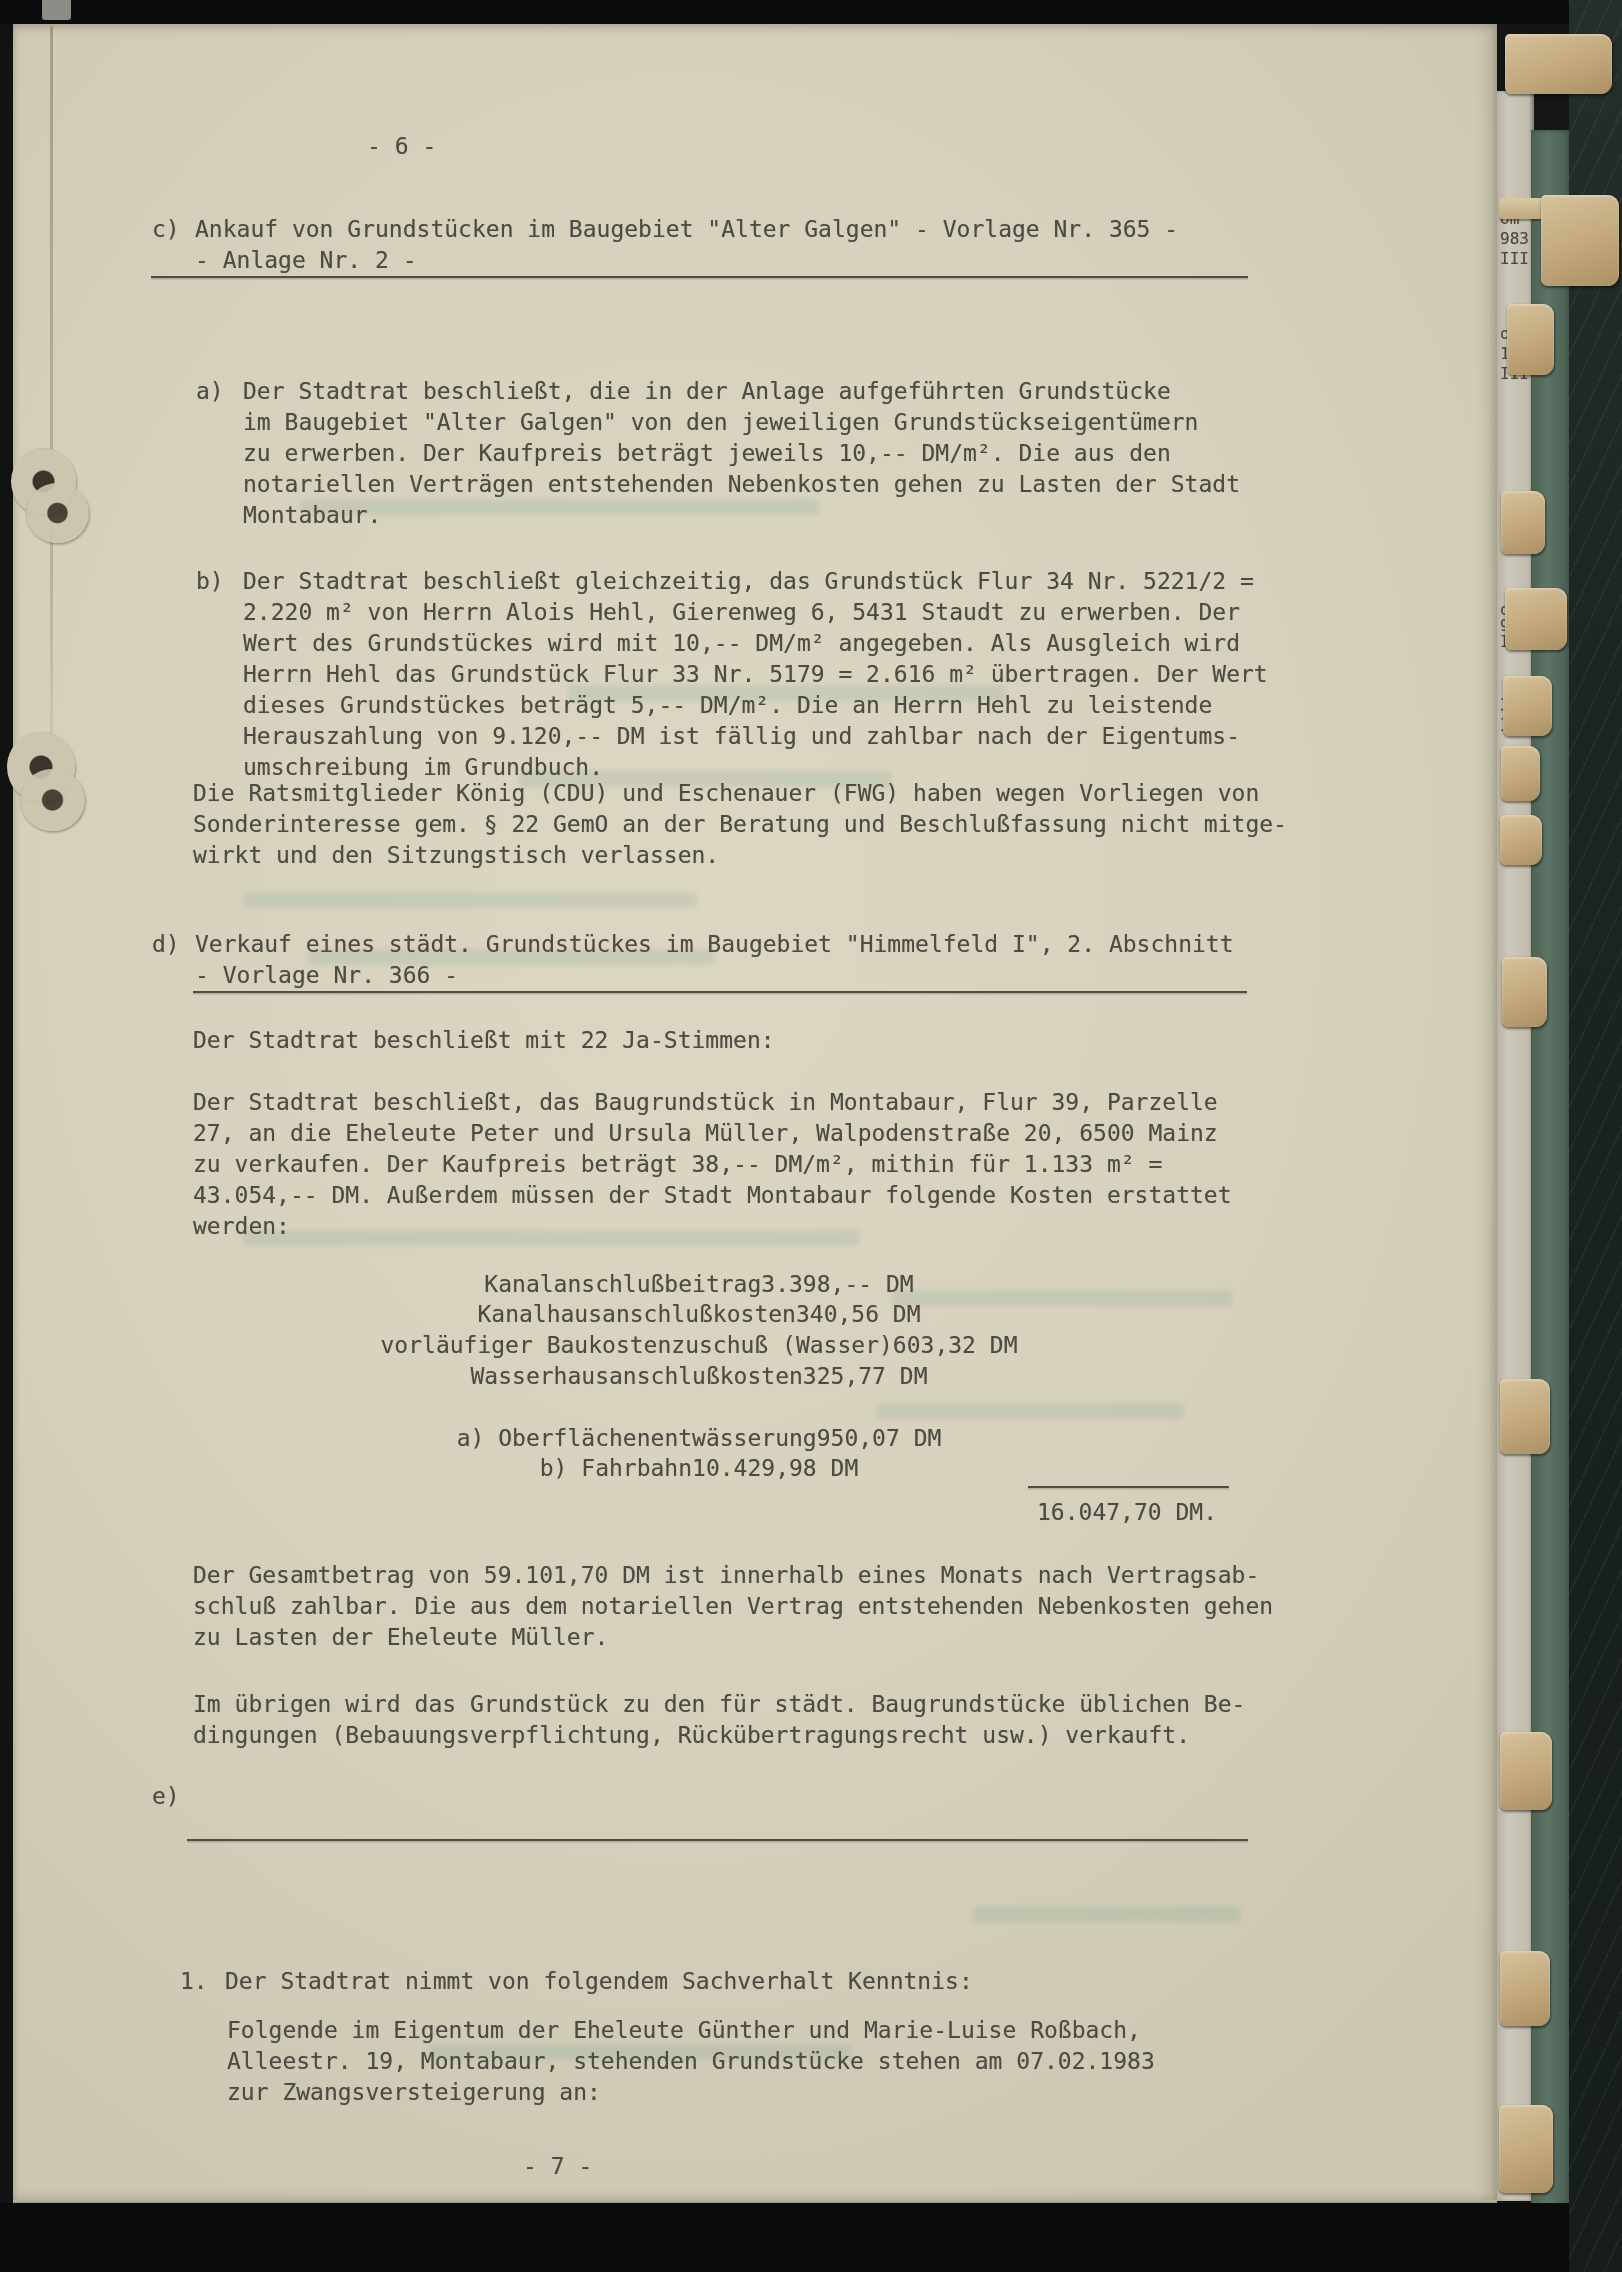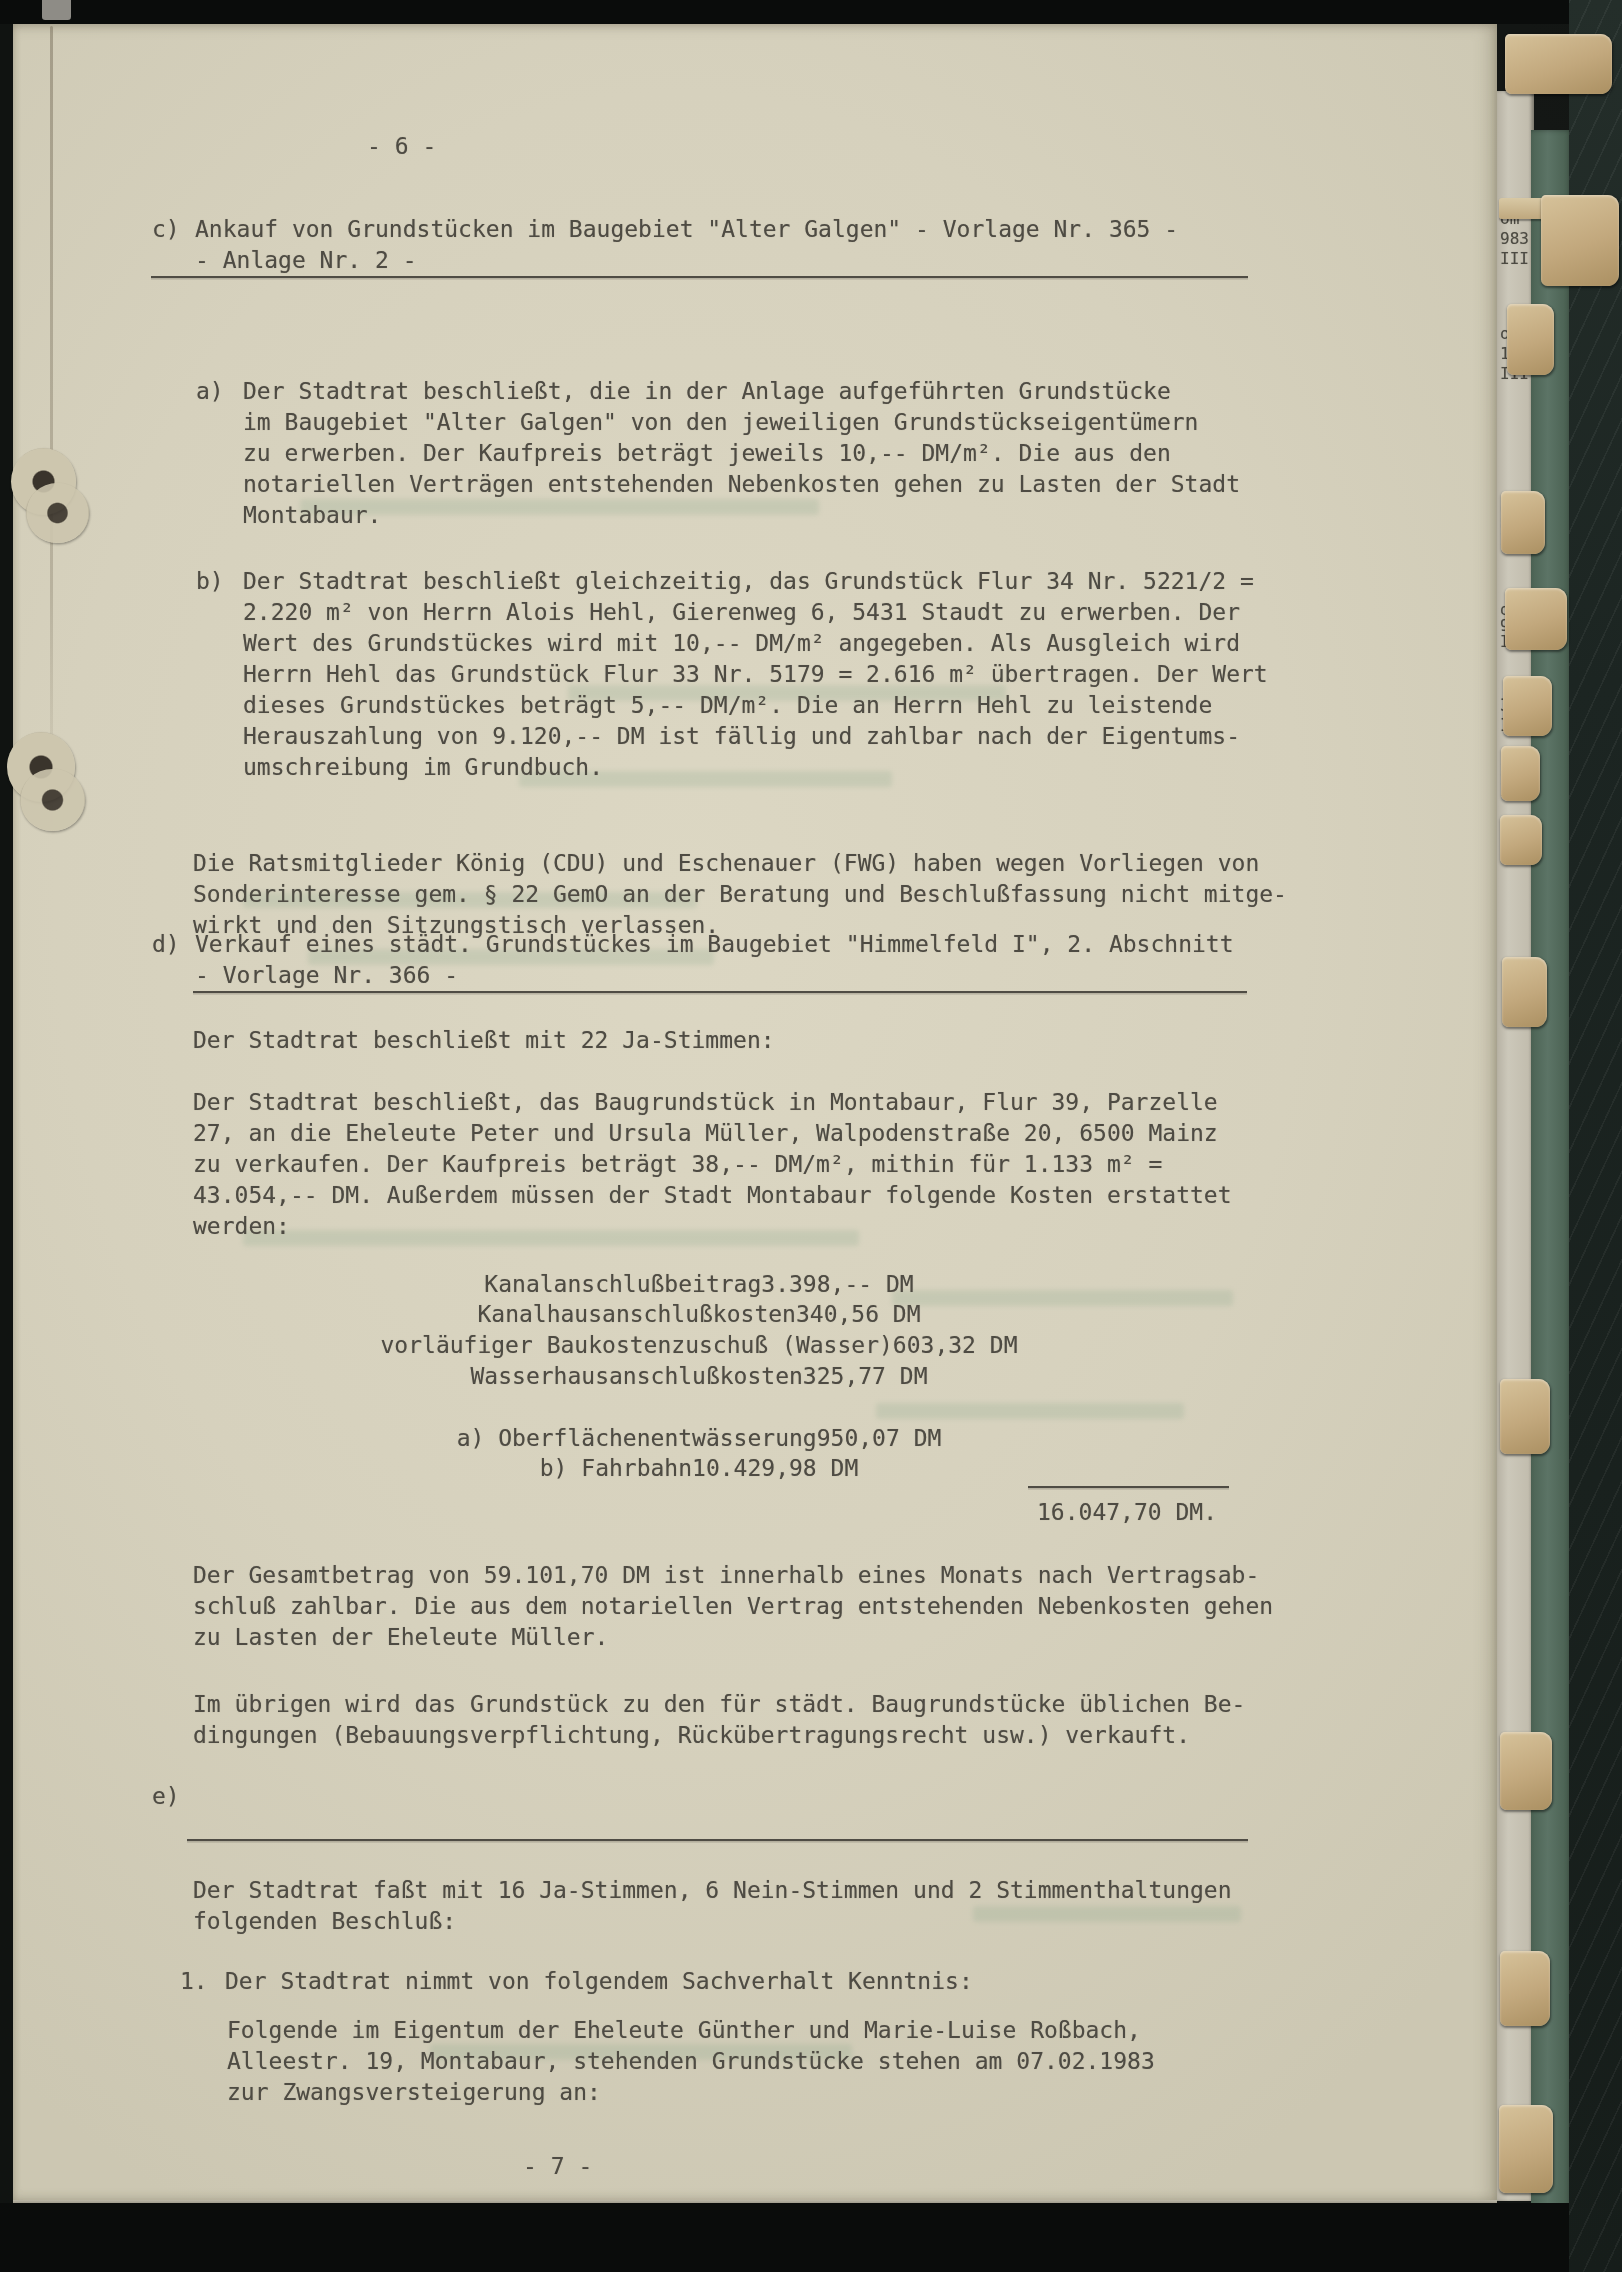--- a/index.html
+++ b/index.html
@@ -153,21 +153,21 @@
 
   <div class="tw tw-label" style="left:196px;top:566px">b)</div>
   <div class="tw" style="left:243px;top:566px">Der Stadtrat beschließt gleichzeitig, das Grundstück Flur 34 Nr. 5221/2 =
 2.220 m² von Herrn Alois Hehl, Gierenweg 6, 5431 Staudt zu erwerben. Der
 Wert des Grundstückes wird mit 10,-- DM/m² angegeben. Als Ausgleich wird
 Herrn Hehl das Grundstück Flur 33 Nr. 5179 = 2.616 m² übertragen. Der Wert
 dieses Grundstückes beträgt 5,-- DM/m². Die an Herrn Hehl zu leistende
 Herauszahlung von 9.120,-- DM ist fällig und zahlbar nach der Eigentums-
 umschreibung im Grundbuch.</div>
 
-  <div class="tw" style="left:193px;top:848px">Die Ratsmitglieder König (CDU) und Eschenauer (FWG) haben wegen Vorliegen von
+  <div class="tw" style="left:193px;top:778px">Die Ratsmitglieder König (CDU) und Eschenauer (FWG) haben wegen Vorliegen von
 Sonderinteresse gem. § 22 GemO an der Beratung und Beschlußfassung nicht mitge-
 wirkt und den Sitzungstisch verlassen.</div>
 
   <div class="tw tw-label" style="left:152px;top:929px">d)</div>
   <div class="tw" style="left:195px;top:929px">Verkauf eines städt. Grundstückes im Baugebiet "Himmelfeld I", 2. Abschnitt
 - Vorlage Nr. 366 -</div>
   <div class="rule" style="left:193px;top:991px;width:1054px"></div>
   <div class="tw" style="left:193px;top:1025px">Der Stadtrat beschließt mit 22 Ja-Stimmen:</div>
   <div class="tw" style="left:193px;top:1087px">Der Stadtrat beschließt, das Baugrundstück in Montabaur, Flur 39, Parzelle
 27, an die Eheleute Peter und Ursula Müller, Walpodenstraße 20, 6500 Mainz
@@ -203,22 +203,20 @@
   <div class="tw" style="left:1037px;top:1497px;width:243px;text-align:left">16.047,70 DM.</div>
 
   <div class="tw" style="left:193px;top:1560px">Der Gesamtbetrag von 59.101,70 DM ist innerhalb eines Monats nach Vertragsab-
 schluß zahlbar. Die aus dem notariellen Vertrag entstehenden Nebenkosten gehen
 zu Lasten der Eheleute Müller.</div>
   <div class="tw" style="left:193px;top:1689px">Im übrigen wird das Grundstück zu den für städt. Baugrundstücke üblichen Be-
 dingungen (Bebauungsverpflichtung, Rückübertragungsrecht usw.) verkauft.</div>
 
   <div class="tw tw-label" style="left:152px;top:1781px">e)</div>
   <div class="rule" style="left:187px;top:1839px;width:1061px"></div>
-  <div class="tw" style="left:193px;top:1875px">Der Stadtrat faßt mit 16 Ja-Stimmen, 6 Nein-Stimmen und 2 Stimmenthaltungen
-folgenden Beschluß:</div>
 
   <div class="tw tw-label" style="left:180px;top:1966px">1.</div>
   <div class="tw" style="left:225px;top:1966px">Der Stadtrat nimmt von folgendem Sachverhalt Kenntnis:</div>
   <div class="tw" style="left:227px;top:2015px">Folgende im Eigentum der Eheleute Günther und Marie-Luise Roßbach,
 Alleestr. 19, Montabaur, stehenden Grundstücke stehen am 07.02.1983
 zur Zwangsversteigerung an:</div>
 
   <div class="tw" style="left:523px;top:2151px">- 7 -</div>
 </div>
 

